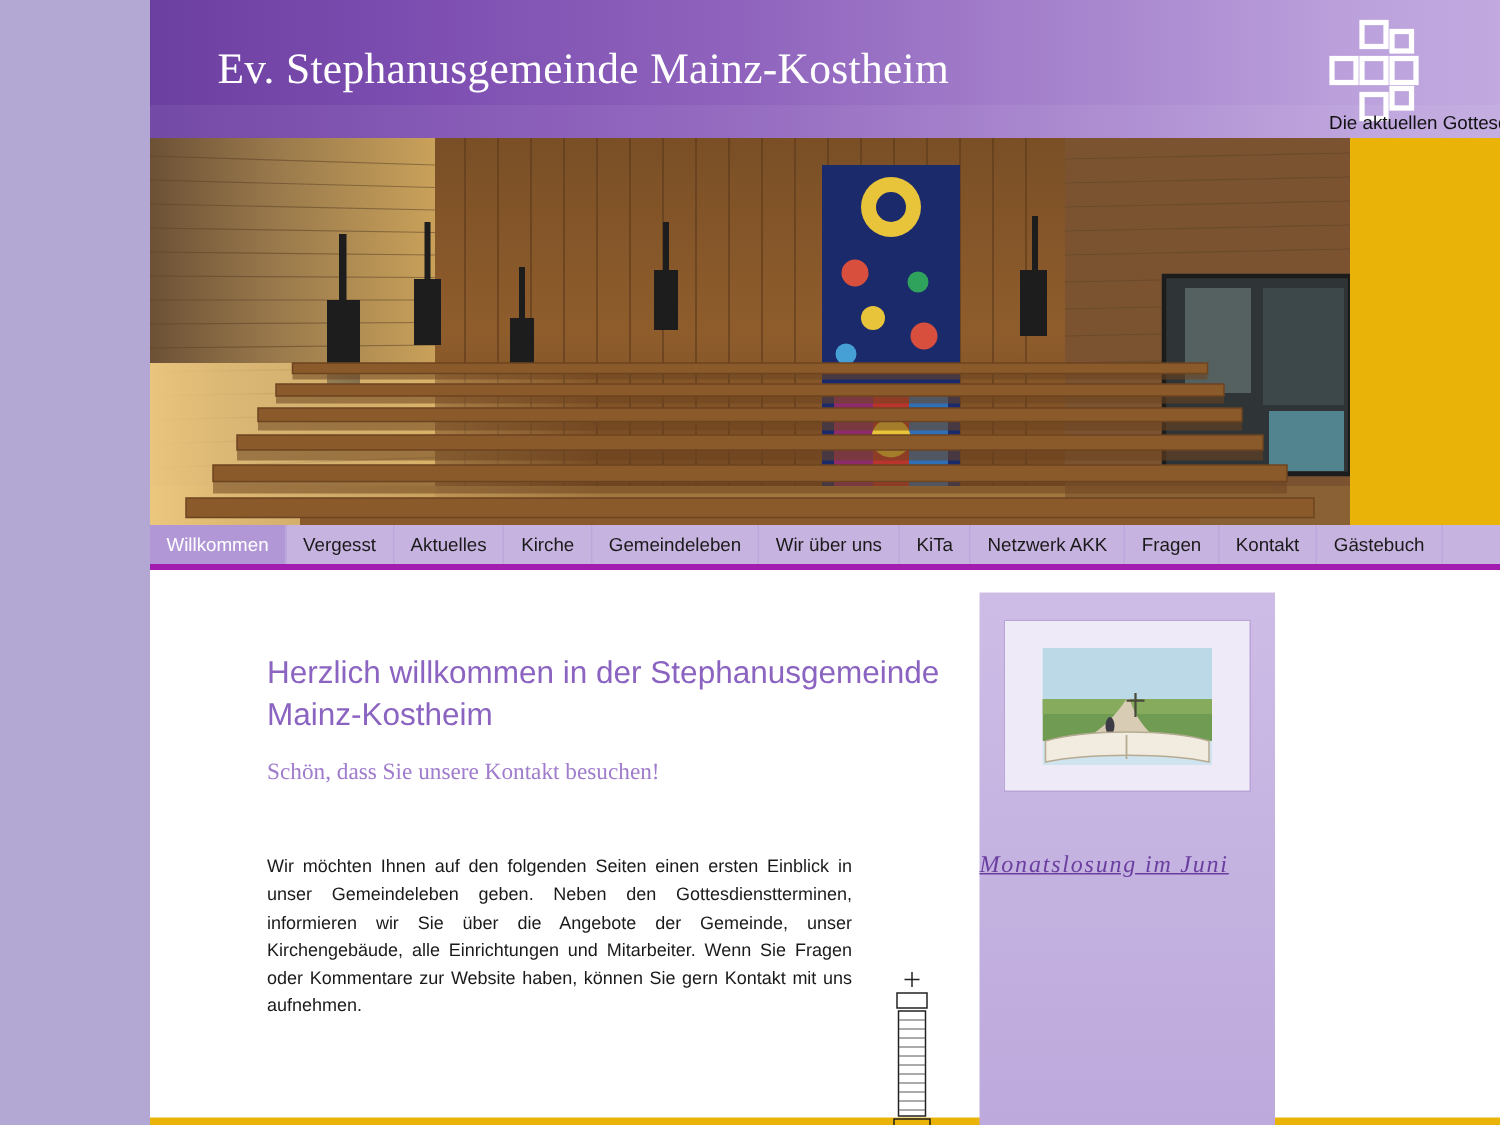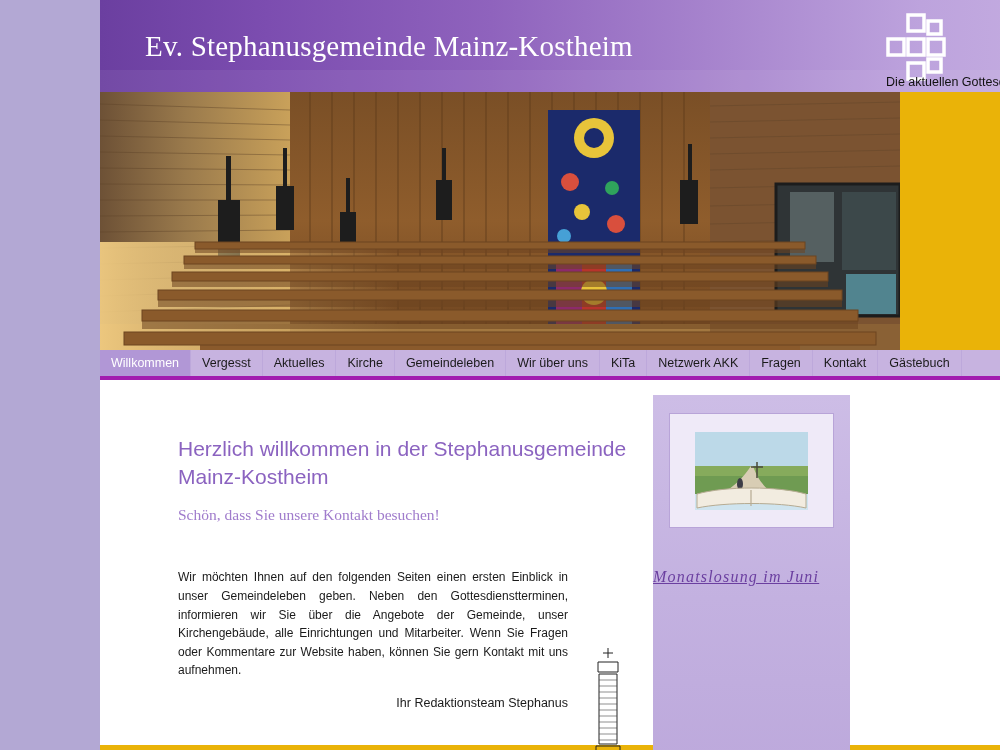--- a/index.html
+++ b/index.html
@@ -395,21 +395,20 @@
     <div class="nav-item">Kontakt</div>
     <div class="nav-item">Gästebuch</div>
   </div>
 
   <div class="content">
 
     <div class="main-col">
       <h1 class="welcome-h1">Herzlich willkommen in der Stephanusgemeinde Mainz-Kostheim</h1>
       <div class="welcome-sub">Schön, dass Sie unsere Kontakt besuchen!</div>
       <p class="welcome-body">Wir möchten Ihnen auf den folgenden Seiten einen ersten Einblick in unser Gemeindeleben geben. Neben den Gottesdienstterminen, informieren wir Sie über die Angebote der Gemeinde, unser Kirchengebäude, alle Einrichtungen und Mitarbeiter. Wenn Sie Fragen oder Kommentare zur Website haben, können Sie gern Kontakt mit uns aufnehmen.</p>
-      <div class="signature">Ihr Redaktionsteam Stephanus</div>
     </div>
 
     <div class="candle">
       <svg viewBox="0 0 40 105" width="40" height="105" aria-hidden="true">
         <g stroke="#222" stroke-width="1" fill="none">
           <line x1="20" y1="0" x2="20" y2="10"></line>
           <line x1="15" y1="5" x2="25" y2="5"></line>
           <path d="M10 14 h20 v10 h-20 z"></path>
           <path d="M11 26 h18 v70 h-18 z"></path>
           <path d="M8 98 h24 v6 h-24 z"></path>

